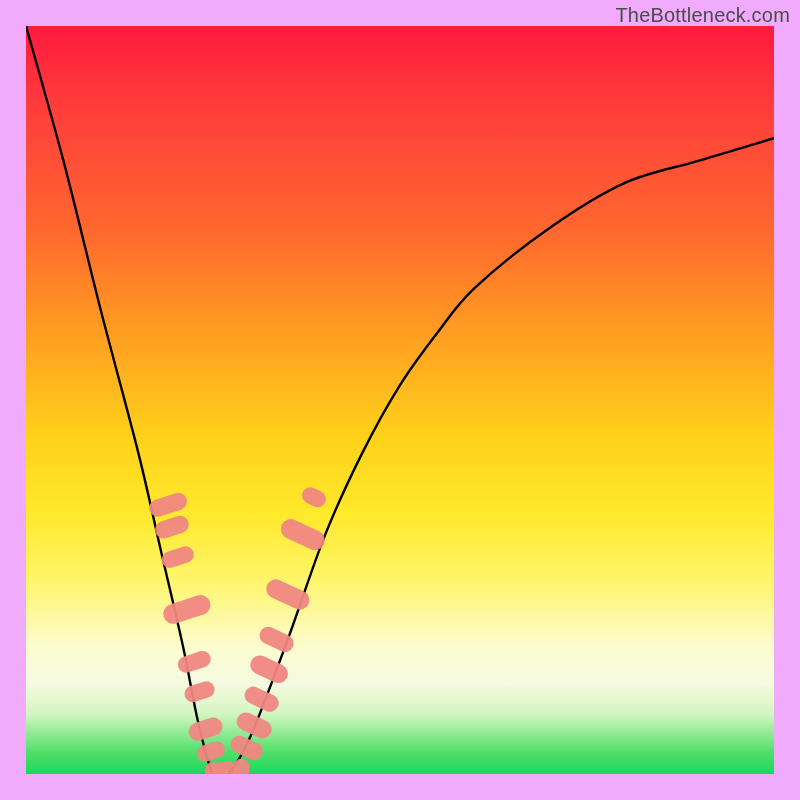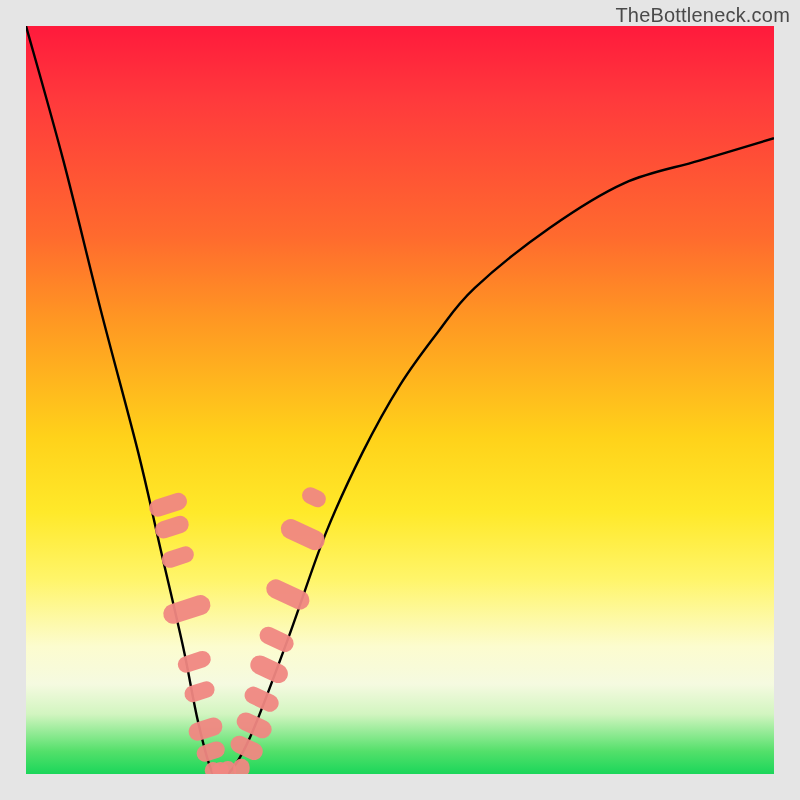--- a/index.html
+++ b/index.html
@@ -8,21 +8,21 @@
     width: 800px;
     height: 800px;
     overflow: hidden;
     background: #000;
     font-family: Arial, Helvetica, sans-serif;
   }
   .frame {
     position: absolute;
     top: 0; left: 0;
     width: 800px; height: 800px;
-    background: #e5e5e5;
+    background: #f0abfc;
   }
   .plot-area {
     position: absolute;
     
     top: 26px;
     left: 26px;
     width: 748px;
     height: 748px;
     
     background: linear-gradient(

